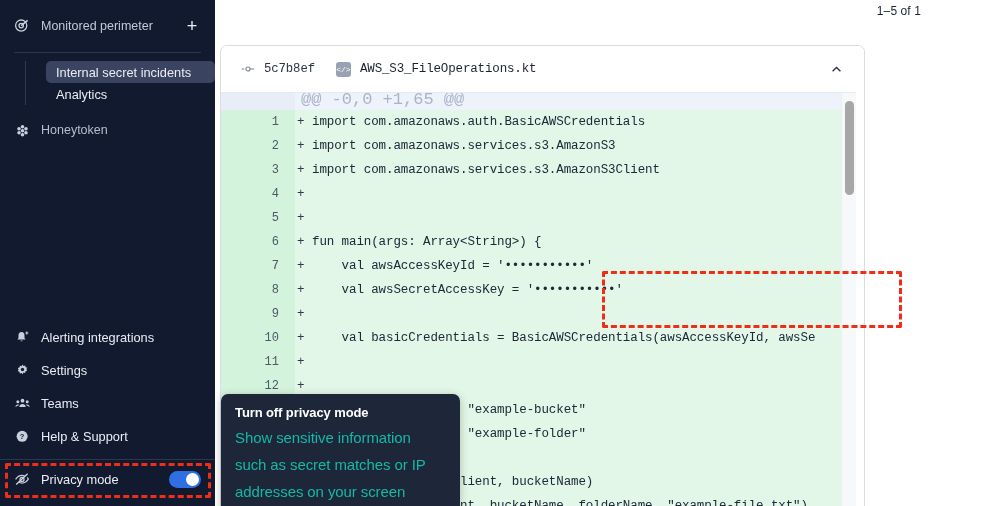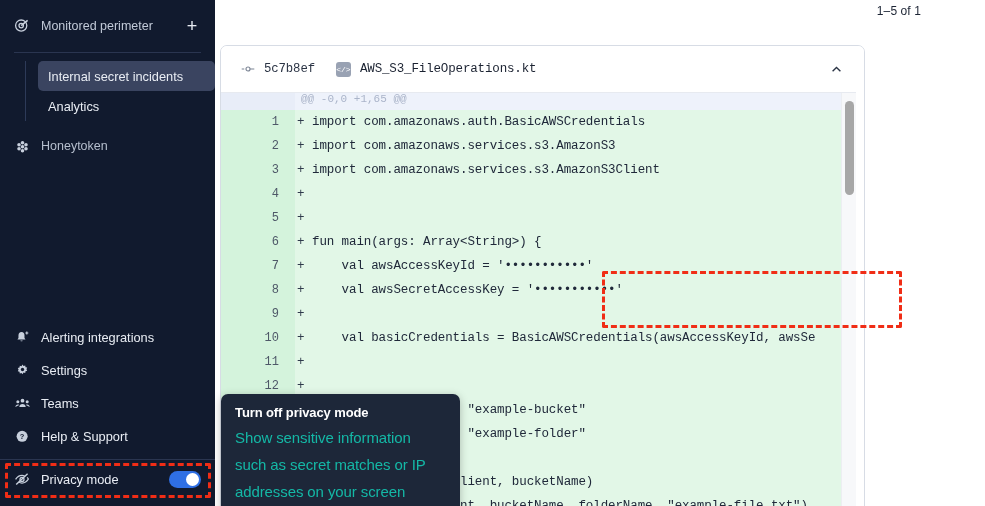--- a/index.html
+++ b/index.html
@@ -56,22 +56,22 @@
   .section-head {
     font-size: 12.5px; color: #b6bfce;
   }
   .sub-group {
     margin-left: 25px;
     border-left: 1px solid #2d3a58;
     padding-left: 0;
   }
   .sub-item {
     display: flex; align-items: center;
-    height: 30px;
-    margin-left: 12px;
+    height: 22px;
+    margin-left: 20px;
     padding: 0 10px;
     font-size: 12.8px;
     color: #e9edf4;
     border-radius: 5px;
     white-space: nowrap;
     cursor: pointer;
   }
   .sub-item.active { background: #3a4460; }
   .sb-spacer { flex: 1 1 auto; }
   .sb-bottom { padding-bottom: 8px; }
@@ -179,21 +179,21 @@
   }
   .hunk-head {
     display: flex;
     height: 17px;
     background: #eef2fb;
     overflow: hidden;
   }
   .hunk-gutter { width: 74px; flex: 0 0 74px; background: #e8edf8; }
   .hunk-text {
     font-family: "Liberation Mono", monospace;
-    font-size: 11px; color: #aab4c9;
+    font-size: 17px; color: #aab4c9;
     padding-left: 6px;
     line-height: 13px;
   }
   .diff-body { position: relative; background: #e7f8ec; }
   .code-line {
     display: flex;
     height: 24px;
     align-items: center;
     background: #e2f7e7;
   }

